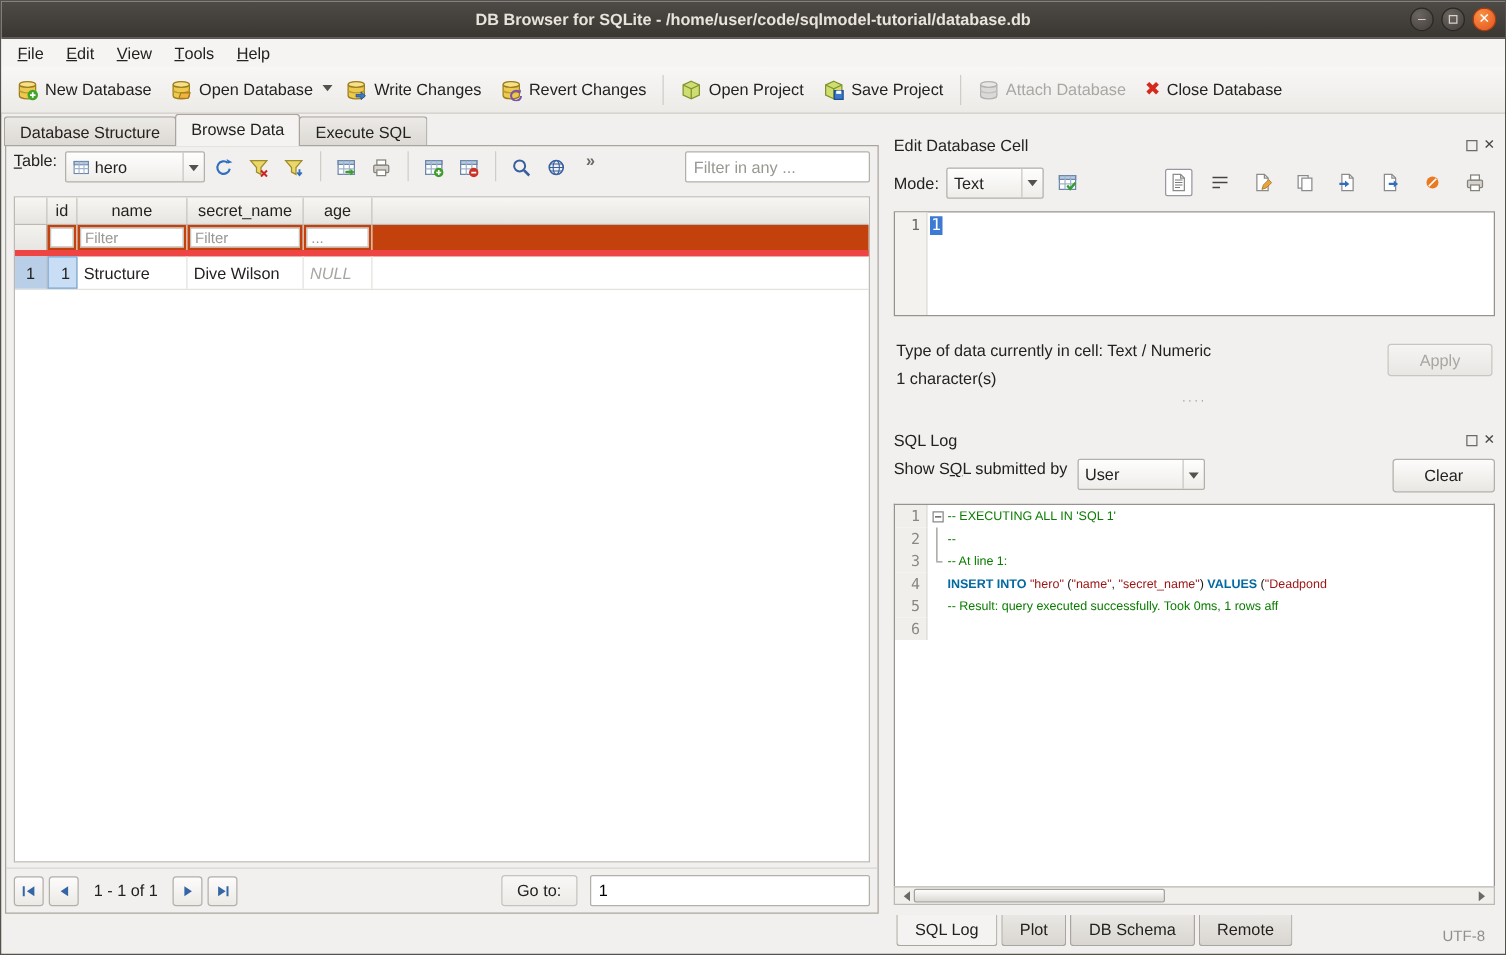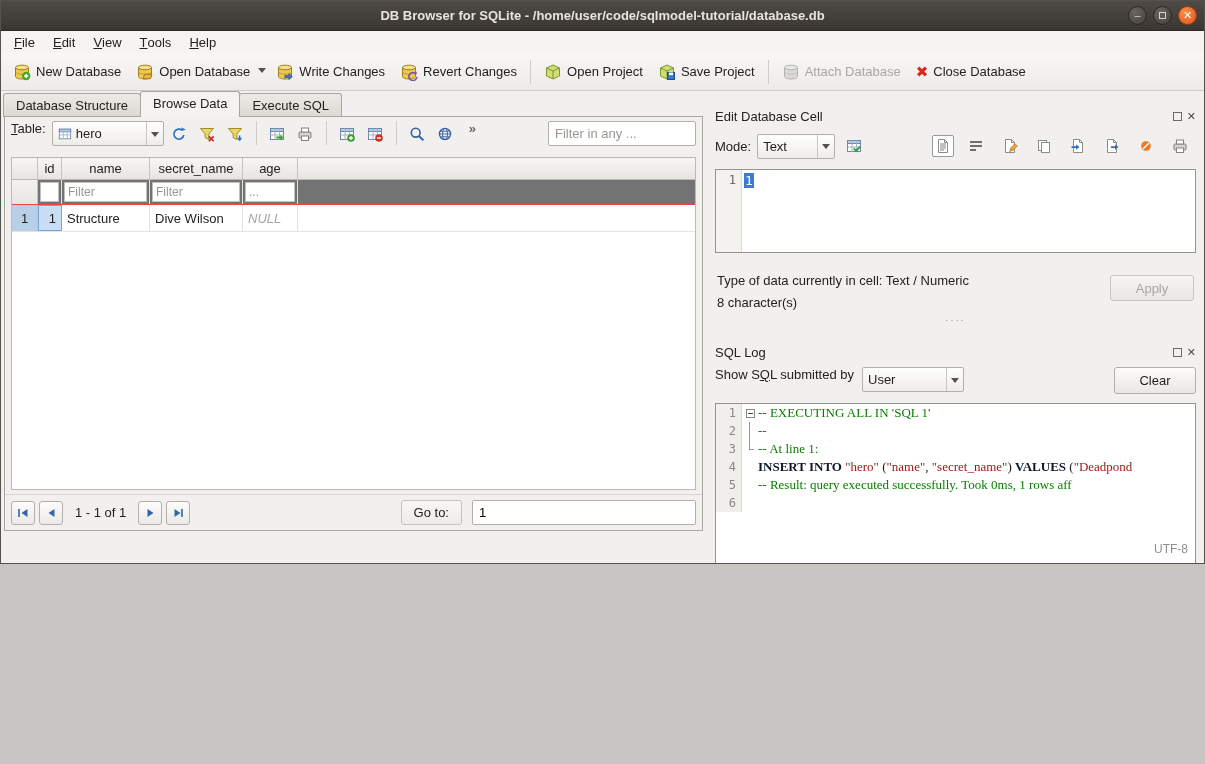--- a/index.html
+++ b/index.html
@@ -1,17 +1,17 @@
 <!DOCTYPE html>
 <html><head>
 <meta charset="utf-8">
 <style>
 *{box-sizing:border-box;margin:0;padding:0}
 body{background:#c8c6c2}
-.window{position:relative;width:1205px;height:564px;background:#f1f0ee;font-family:"Liberation Sans","DejaVu Sans",sans-serif;font-size:13px;color:#242220;overflow:hidden;border:1px solid #55524d}
+.window{position:relative;width:1205px;height:764px;background:#f1f0ee;font-family:"Liberation Sans","DejaVu Sans",sans-serif;font-size:13px;color:#242220;overflow:hidden;border:1px solid #55524d}
 u{text-decoration:underline}
 
 .titlebar{height:30px;background:linear-gradient(#4e4a45,#3a3733);display:flex;align-items:center;position:relative;border-bottom:1px solid #2b2926}
 .titlebar .title{flex:1;text-align:center;color:#e8e4db;font-weight:bold;font-size:13px}
 .win-controls{position:absolute;right:7px;top:5px;display:flex;gap:6px}
 .win-btn{width:19px;height:19px;border-radius:50%;display:flex;align-items:center;justify-content:center;font-size:11px;line-height:1;color:#d8d4cc;background:radial-gradient(circle at 35% 30%,#6b6560,#423e39);border:1px solid #2a2825;cursor:default}
 .win-btn .maxsq{width:7px;height:7px;border:1px solid #d8d4cc}
 .win-btn.close{background:radial-gradient(circle at 35% 30%,#fa9045,#e1541d);color:#fff;border-color:#a53c12}
 
 .menubar{height:22px;background:#f5f4f2;display:flex;align-items:stretch;padding-left:4px;font-size:13px}
@@ -45,21 +45,21 @@
 .ibtn{width:25px;height:25px;display:flex;align-items:center;justify-content:center;border-radius:2px}
 .chev{color:#6b6965;font-weight:bold;padding:0 4px 0 8px}
 .filter-any{margin-left:auto;width:148px;height:25px;border:1px solid #b3b0aa;border-radius:2px;padding:2px 6px;font-size:13px;font-family:inherit;color:#3c3a38;background:#fff}
 .filter-any::placeholder{color:#9a9792}
 
 .grid{position:absolute;top:40px;left:6px;right:6px;bottom:40px;background:#fff;border:1px solid #bcb9b4;overflow:hidden;font-size:13px}
 .g-head{display:flex;height:22px;background:linear-gradient(#f7f6f3,#e7e5e1);border-bottom:1px solid #bcb9b4}
 .g-h,.g-corner{border-right:1px solid #c6c3be;display:flex;align-items:center;justify-content:center;white-space:nowrap;overflow:hidden}
 .g-corner{width:26px}
 .c-id{width:24px}.c-name{width:88px}.c-secret{width:93px}.c-age{width:55px}
-.g-filter{display:flex;height:25px;background:#737373;border-bottom:1px solid #ef4444}
+.g-filter{display:flex;height:25px;background:#c2410c;border-bottom:5px solid #ef4444}
 .g-filter .g-rowhdr{background:linear-gradient(#f4f2ef,#e8e6e2)}
 .g-f{border-right:1px solid #e2e0dc;padding:2px;display:flex}
 .g-f input{width:100%;border:1px solid #c3c0bb;background:#fff;font-size:12px;font-family:inherit;padding:1px 3px;min-width:0}
 .g-f input::placeholder{color:#9a9792}
 .g-rowhdr{width:26px;border-right:1px solid #c6c3be;display:flex;align-items:center;justify-content:center;background:linear-gradient(#f4f2ef,#e8e6e2);flex:none}
 .g-row{display:flex;height:27px;border-bottom:1px solid #e4e2de}
 .g-row .g-rowhdr.sel{background:#b9cfe8}
 .g-c{border-right:1px solid #e4e2de;display:flex;align-items:center;padding:0 5px;white-space:nowrap;overflow:hidden}
 .g-c.selcell{background:#c9def4;outline:1px solid #7aa6d6;outline-offset:-1px;justify-content:flex-end}
 .g-c.nullv{color:#a8a6a2;font-style:italic}
@@ -95,23 +95,23 @@
 .clear-btn{margin-left:auto;width:82px;height:27px;border:1px solid #b3b0aa;border-radius:3px;background:linear-gradient(#fdfcfb,#e9e7e3);display:flex;align-items:center;justify-content:center}
 .log-area{height:306px;border:1px solid #96938e;border-bottom:none;background:#fff;margin-top:4px;overflow:hidden}
 .log-line{display:flex;height:18px;align-items:center}
 .ln{width:26px;align-self:stretch;background:#f0efec;border-right:1px solid #dedcd8;color:#8a8884;font-family:"DejaVu Sans Mono","Liberation Mono",monospace;font-size:12px;display:flex;align-items:center;justify-content:flex-end;padding-right:5px;flex:none}
 .fold{width:16px;align-self:stretch;position:relative;display:flex;align-items:center;justify-content:center;flex:none}
 .foldbox{width:9px;height:9px;border:1px solid #8a8884;background:#fff;position:relative}
 .foldbox::after{content:"";position:absolute;left:1px;right:1px;top:3px;border-top:1px solid #444}
 .fold.v::before{content:"";position:absolute;left:7px;top:0;bottom:0;border-left:1px solid #98958f}
 .fold.end::before{content:"";position:absolute;left:7px;top:0;height:9px;border-left:1px solid #98958f}
 .fold.end::after{content:"";position:absolute;left:7px;top:9px;width:5px;border-top:1px solid #98958f}
-.code{font-family:Liberation Serif, serif;font-size:13px;white-space:pre;overflow:hidden}
+.code{font-family:Liberation Sans, sans-serif;font-size:10px;white-space:pre;overflow:hidden}
 .comment{color:#0a7d00}
-.kw{color:#0f172a;font-weight:bold}
+.kw{color:#0369a1;font-weight:bold}
 .str{color:#9c1414}
 .punct{color:#1a1a1a}
 .hscroll{height:15px;border:1px solid #bcb9b4;background:#f0efec;display:flex;align-items:center}
 .sb-arrow{width:15px;height:13px;display:flex;align-items:center;justify-content:center}
 .sb-arrow.left::after{content:"";border:4px solid transparent;border-right:5px solid #6b6965}
 .sb-arrow.right::after{content:"";border:4px solid transparent;border-left:5px solid #6b6965}
 .sb-thumb{width:42%;height:11px;background:linear-gradient(#fdfdfc,#dbd9d5);border:1px solid #a5a29d;border-radius:2px}
 .sb-spacer{flex:1}
 .dock-tabs{display:flex;margin-top:8px;padding-left:2px}
 .dtab{padding:4px 14px 5px;border:1px solid #a9a69f;border-top:none;background:linear-gradient(#e9e7e3,#d9d6d1);margin-right:3px;border-radius:0 0 3px 3px;white-space:nowrap}
@@ -459,21 +459,21 @@
         </div>
       </div>
 
       <div class="editor">
         <div class="ed-gutter">1</div>
         <div class="ed-content"><span class="sel-text">1</span></div>
       </div>
 
       <div class="info-wrap">
         <div class="type-info">Type of data currently in cell: Text / Numeric</div>
-        <div class="char-count">8 character(s)</div>
+        <div class="char-count">1 character(s)</div>
         <div class="apply-btn">
             <span>Apply</span>
           </div>
       </div>
 
       <div class="splitter">····</div>
 
       <div class="dock-title">
         <span class="t">SQL Log</span>
         <span class="dock-btns">

